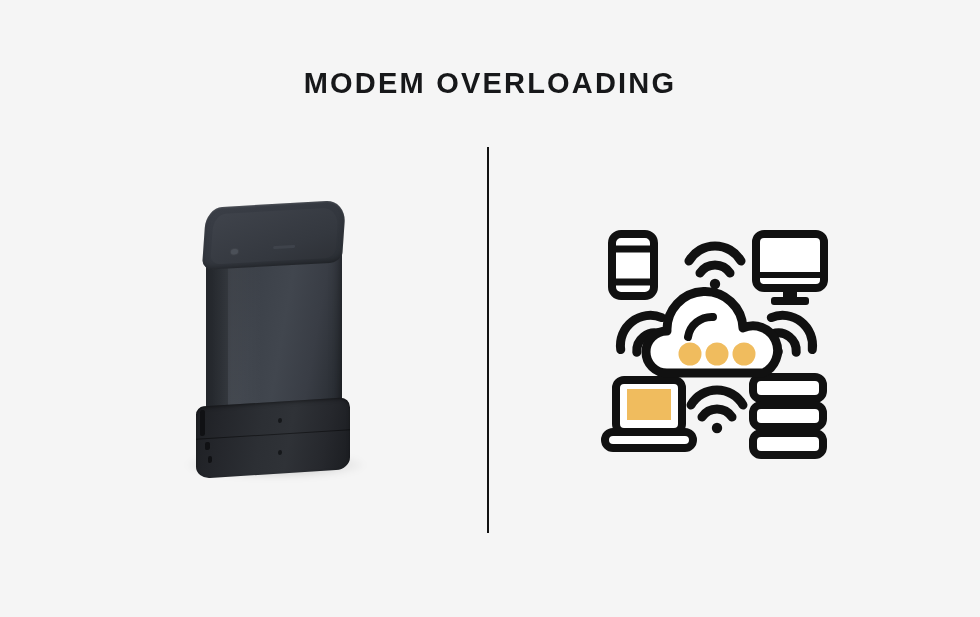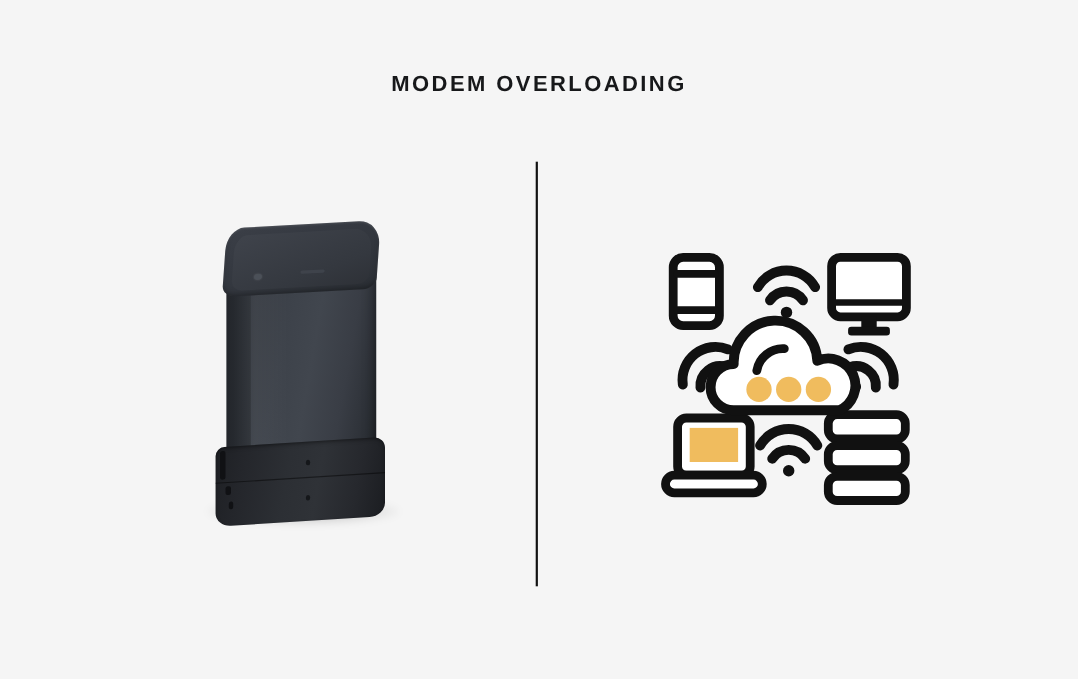--- a/index.html
+++ b/index.html
@@ -23,21 +23,21 @@
   }
 
   
   .page-title {
     position: absolute;
     top: 46px;
     left: 0;
     width: 980px;
     text-align: center;
     font-family: "Liberation Sans", sans-serif;
-    font-size: 20px;
+    font-size: 29px;
     font-weight: bold;
     letter-spacing: 2.2px;
     color: #17181a;
     line-height: 36px;
     -webkit-font-smoothing: antialiased;
   }
 
   
   .divider {
     position: absolute;

